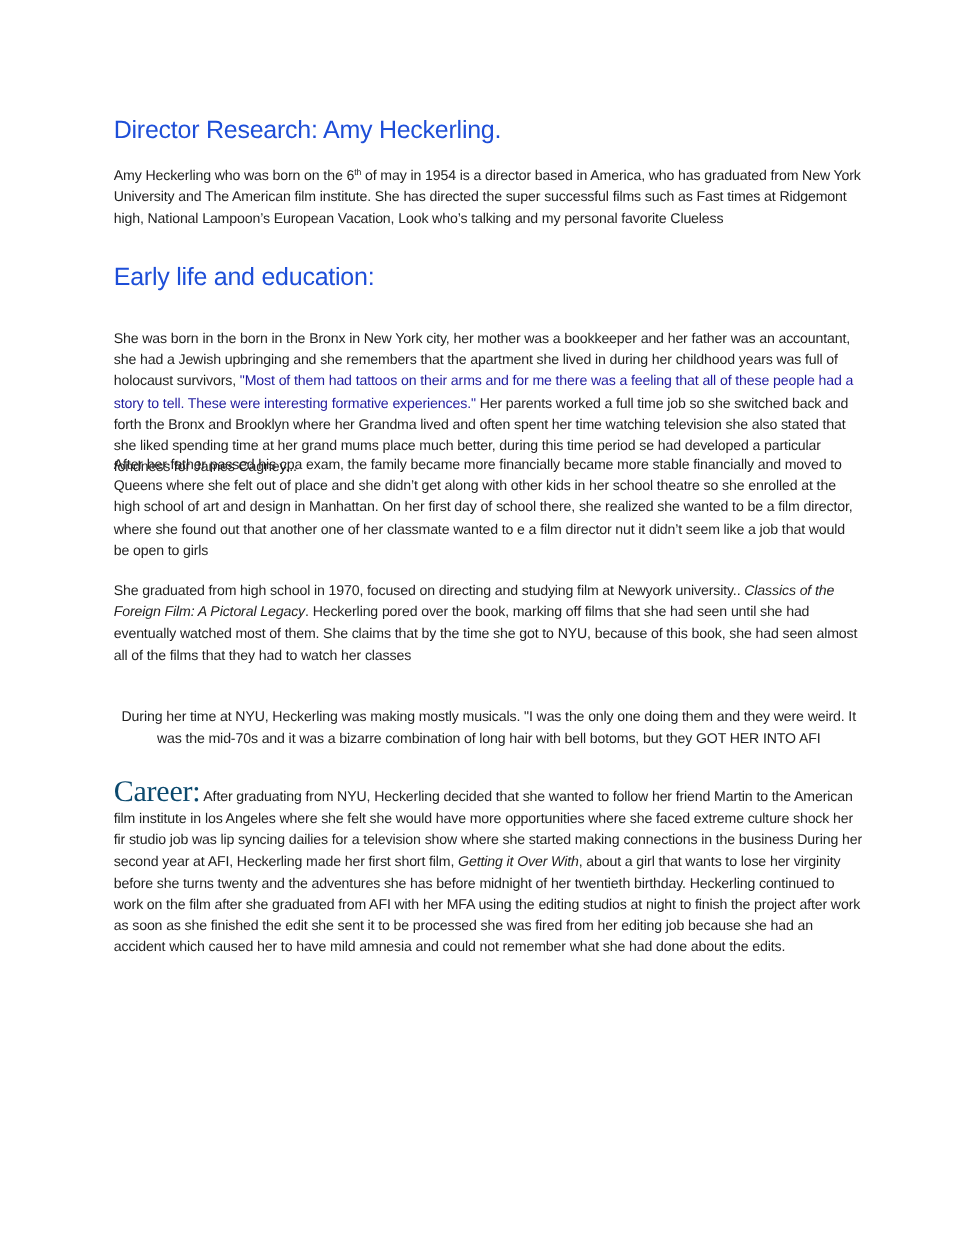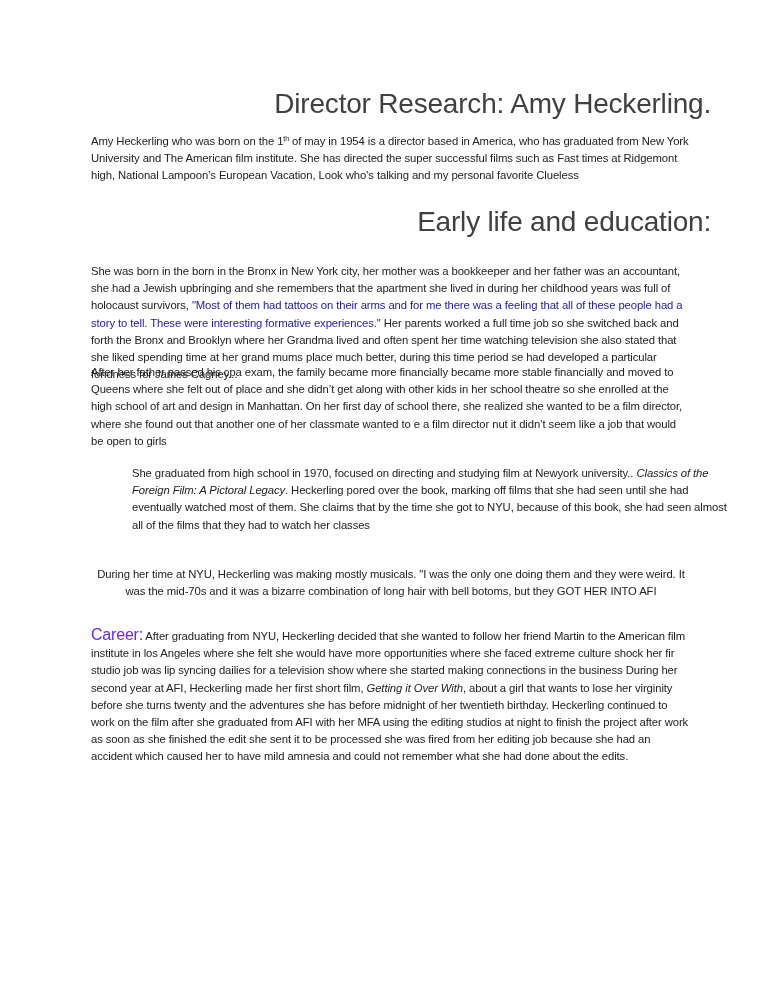--- a/index.html
+++ b/index.html
@@ -6,48 +6,48 @@
   body { width: 768px; height: 994px; overflow: hidden; position: relative; }
   .page {
     position: absolute; left: 91px; top: 0; width: 600px;
     font-family: "Liberation Sans", sans-serif;
     color: #222222;
     font-size: 11.3px;
     line-height: 17.2px;
   }
   h1 {
     font-family: "Liberation Sans", sans-serif;
-    font-weight: normal; color: #404040;
-    font-size: 28px; line-height: 28px;
-    margin: 0; position: absolute; left: 0; width: 620px; letter-spacing: -0.2px; text-align: right;
+    font-weight: normal; color: #1d4ed8;
+    font-size: 20px; line-height: 28px;
+    margin: 0; position: absolute; left: 0; width: 620px; letter-spacing: -0.2px;
   }
   p { margin: 0; position: absolute; left: 0; width: 600px; letter-spacing: -0.1px; }
   .quote { color: #1f1a9e; }
   sup { font-size: 7px; line-height: 0; vertical-align: 4px; }
-  .career-h { font-size: 16px; color: #6d28d9; letter-spacing: -0.2px; }
+  .career-h { font-size: 24px; color: #0c4a6e; letter-spacing: -0.2px; font-family: Liberation Serif, serif; }
 </style>
 </head>
 <body>
 
 <div class="page">
   <h1 style="top:90px;">Director Research: Amy Heckerling.</h1>
 
   <p style="top:133px;">
-    <span>Amy Heckerling who was born on the 1</span><sup>th</sup><span> of may in 1954 is a director based in America, who has graduated from New York University and The American film institute. She has directed the super successful films such as Fast times at Ridgemont high, National Lampoon’s European Vacation, Look who’s talking and my personal favorite Clueless</span>
+    <span>Amy Heckerling who was born on the 6</span><sup>th</sup><span> of may in 1954 is a director based in America, who has graduated from New York University and The American film institute. She has directed the super successful films such as Fast times at Ridgemont high, National Lampoon’s European Vacation, Look who’s talking and my personal favorite Clueless</span>
   </p>
 
   <h1 style="top:208px;">Early life and education:</h1>
 
   <p style="top:263px;">
     <span>She was born in the born in the Bronx in New York city, her mother was a bookkeeper and her father was an accountant, she had a Jewish upbringing and she remembers that the apartment she lived in during her childhood years was full of holocaust survivors, </span><span class="quote">"Most of them had tattoos on their arms and for me there was a feeling that all of these people had a story to tell. These were interesting formative experiences."</span><span> Her parents worked a full time job so she switched back and forth the Bronx and Brooklyn where her Grandma lived and often spent her time watching television she also stated that she liked spending time at her grand mums place much better, during this time period se had developed a particular fondness for James Cagney...</span>
   </p>
 
   <p style="top:364px;">After her father passed his cpa exam, the family became more financially became more stable financially and moved to Queens where she felt out of place and she didn’t get along with other kids in her school theatre so she enrolled at the high school of art and design in Manhattan. On her first day of school there, she realized she wanted to be a film director,  where she found out that another one of her classmate wanted to e a film director nut it didn’t seem like a job that would be open to girls</p>
 
-  <p style="top:465px;margin-left:41px;">
+  <p style="top:465px;">
     <span>She graduated from high school in 1970, focused on directing and studying film at Newyork university.. </span><em>Classics of the Foreign Film: A Pictoral Legacy</em><span>. Heckerling pored over the book, marking off films that she had seen until she had eventually watched most of them. She claims that by the time she got to NYU, because of this book, she had seen almost all of the films that they had to watch her classes</span>
   </p>
 
   <p style="top:566px;text-align:center;">During her time at NYU, Heckerling was making mostly musicals. "I was the only one doing them and they were weird. It was the mid-70s and it was a bizarre combination of long hair with bell botoms, but they GOT HER INTO AFI</p>
 
   <p style="top:626px; line-height:17.2px;">
     <span class="career-h">Career:</span><span> After graduating from NYU, Heckerling decided that she wanted to follow her friend Martin to the American film institute in los Angeles where she felt she would have more opportunities where she faced extreme culture shock her fir studio job was lip syncing dailies for a television show where she started making connections in the business   During her second year at AFI, Heckerling made her first short film, </span><em>Getting it Over With</em><span>, about a girl that wants to lose her virginity before she turns twenty and the adventures she has before midnight of her twentieth birthday. Heckerling continued to work on the film after she graduated from AFI with her MFA using the editing studios at night to finish the project after work as soon as she finished the edit she sent it to be processed she was fired from her editing job because she had an accident which caused her to have mild amnesia and could not remember what she had done about the edits.</span>
   </p>
 </div>
 

